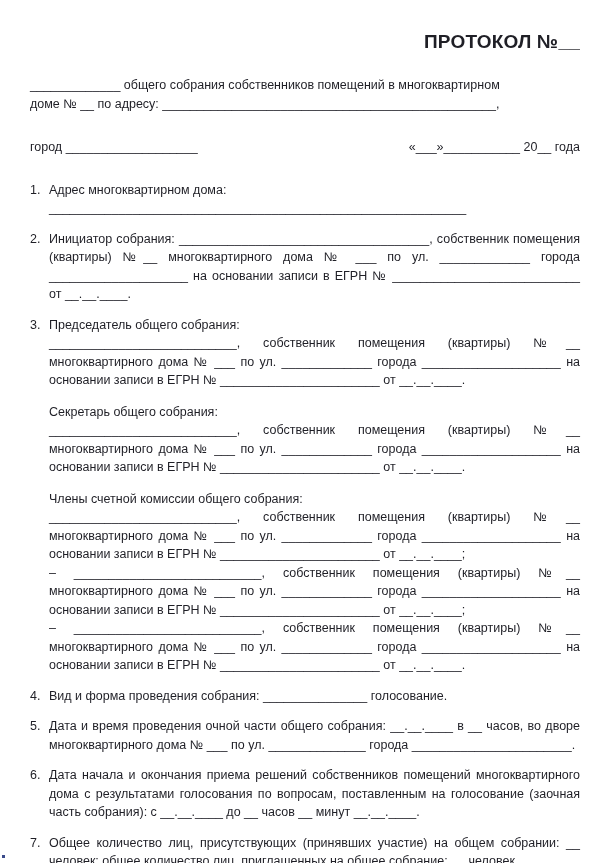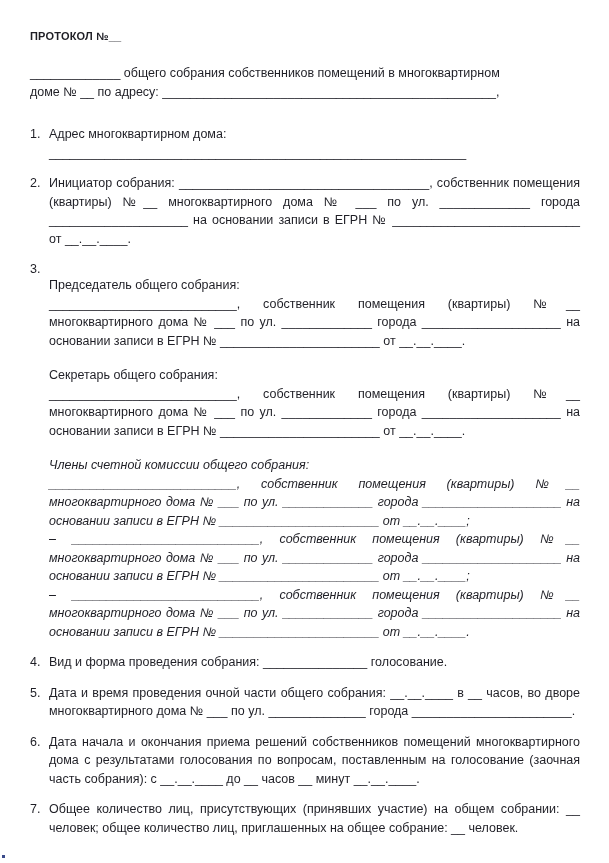--- a/index.html
+++ b/index.html
@@ -15,22 +15,22 @@
     background: #ffffff;
     padding: 26px 29px 10px 30px;
     font-family: "Liberation Sans", sans-serif;
     font-size: 12.5px;
     line-height: 1.48;
     color: #1f1f26;
     overflow: hidden;
   }
   .doc-title {
     margin: 2px 0 0 0;
-    text-align: left;
-    font-size: 11px;
+    text-align: right;
+    font-size: 19px;
     font-weight: 700;
     letter-spacing: 0.2px;
   }
   .subtitle {
     margin-top: 20px;
     text-align: left;
   }
   .dateline {
     margin-top: 25px;
     display: flex;
@@ -46,22 +46,22 @@
   .item:last-child { margin-bottom: 0; }
   .item .num {
     flex: 0 0 19px;
     width: 19px;
   }
   .item .body {
     flex: 1;
     min-width: 0;
   }
   .just { text-align: justify; }
-  .sect { margin-bottom: 13px; margin-top: 16px; }
-  .sect:last-child { margin-bottom: 0; font-style: italic; }
+  .sect { margin-bottom: 13px; }
+  .sect:last-child { margin-bottom: 0; }
   .u { }
   .speck {
     position: absolute;
     left: 2px;
     bottom: 5px;
     width: 3px;
     height: 3px;
     background: #3a4a8a;
   }
 </style>
@@ -70,20 +70,24 @@
 
 <div class="page">
 
   <h1 class="doc-title">ПРОТОКОЛ №__</h1>
 
   <div class="subtitle">
     <div>_____________ общего собрания собственников помещений в многоквартирном</div>
     <div>доме № __ по адресу: ________________________________________________,</div>
   </div>
 
+  <div class="dateline">
+    <span>город ___________________</span>
+    <span>«___»___________ 20__ года</span>
+  </div>
 
   <div class="items">
 
     <div class="item">
       <span class="num">1.</span>
       <div class="body">Адрес многоквартирном дома: ____________________________________________________________</div>
     </div>
 
     <div class="item">
       <span class="num">2.</span>

